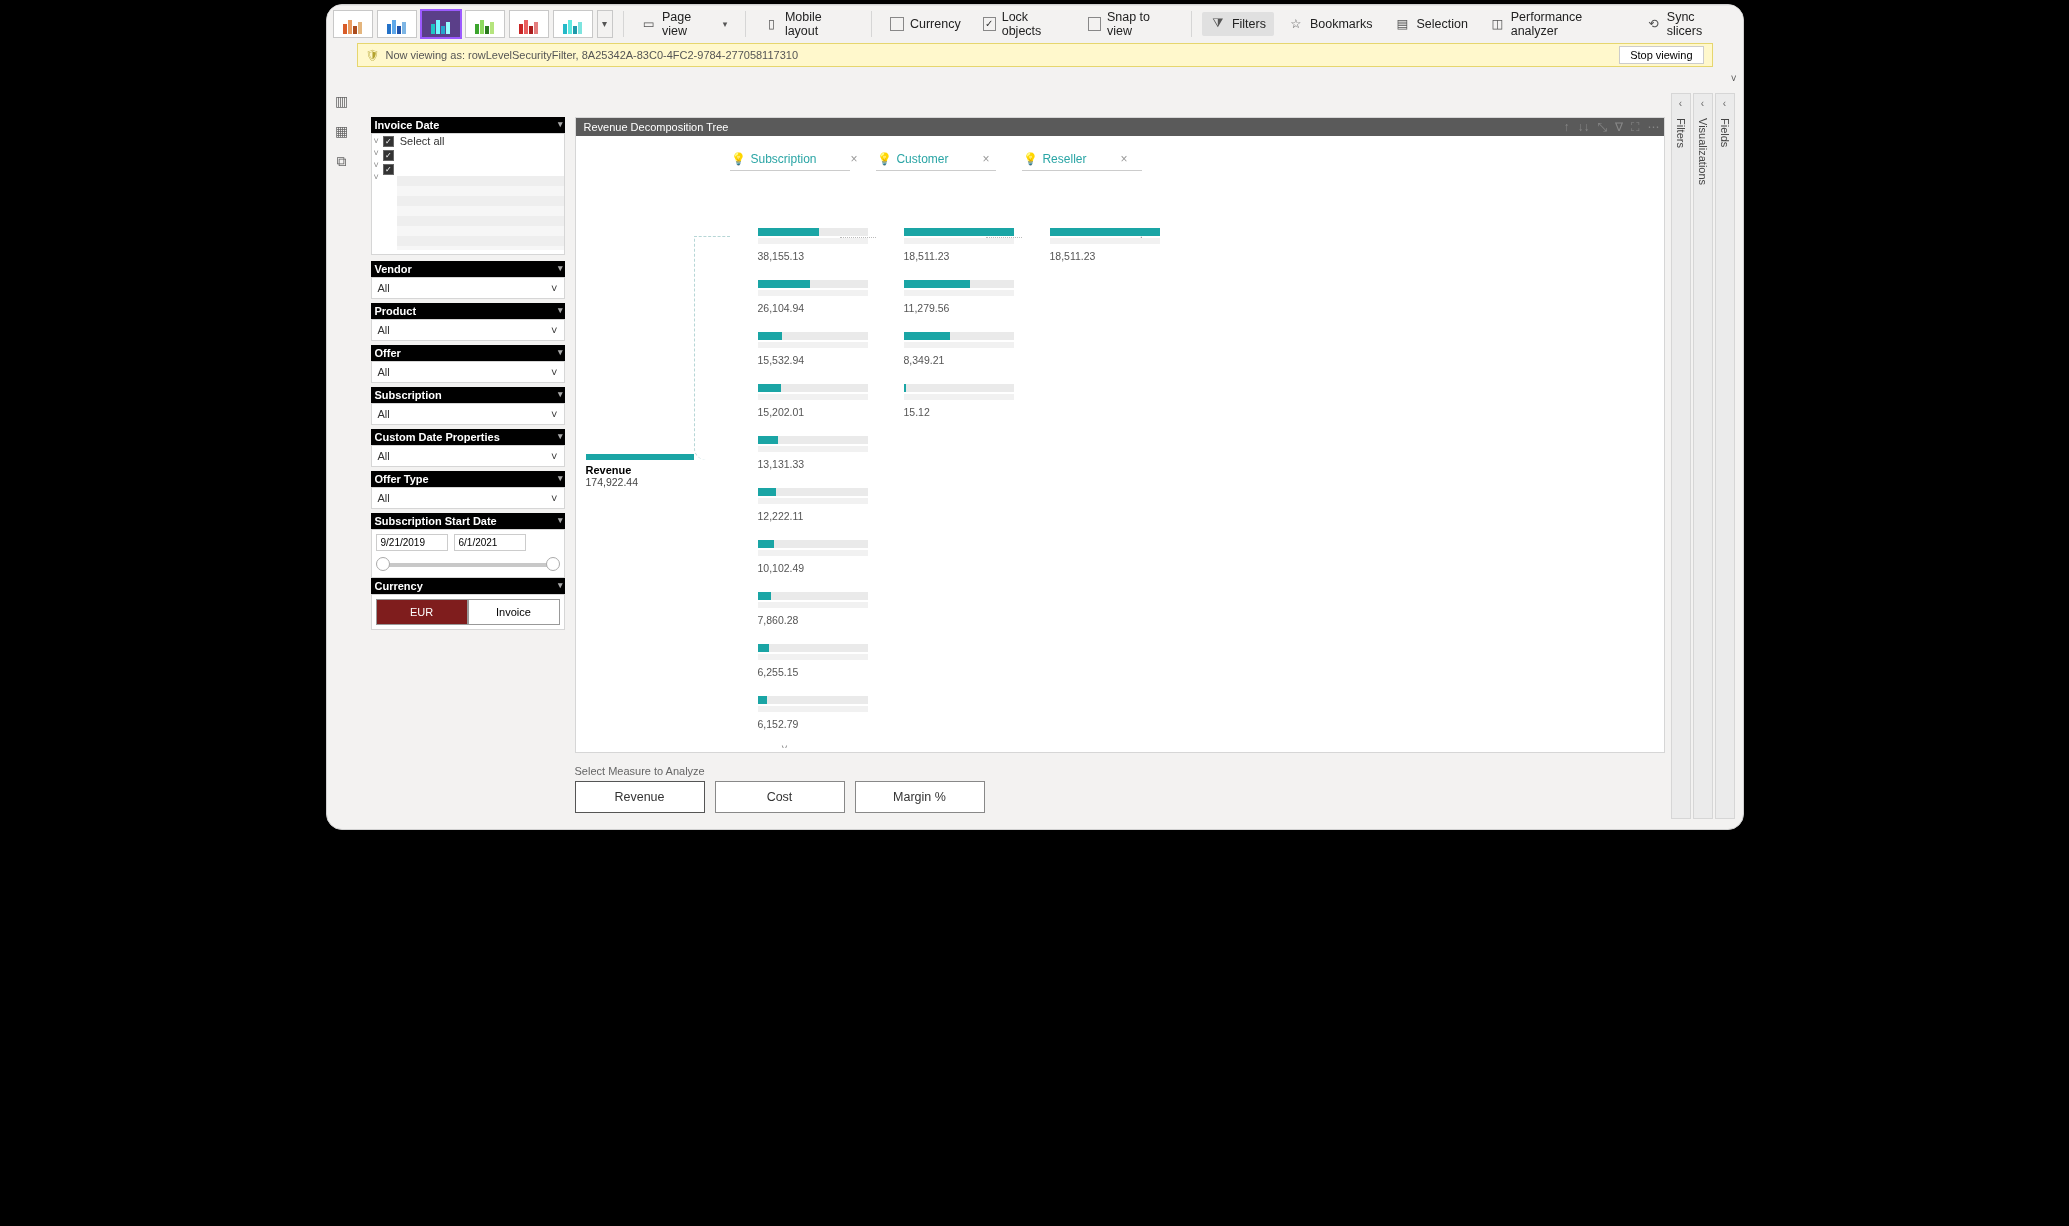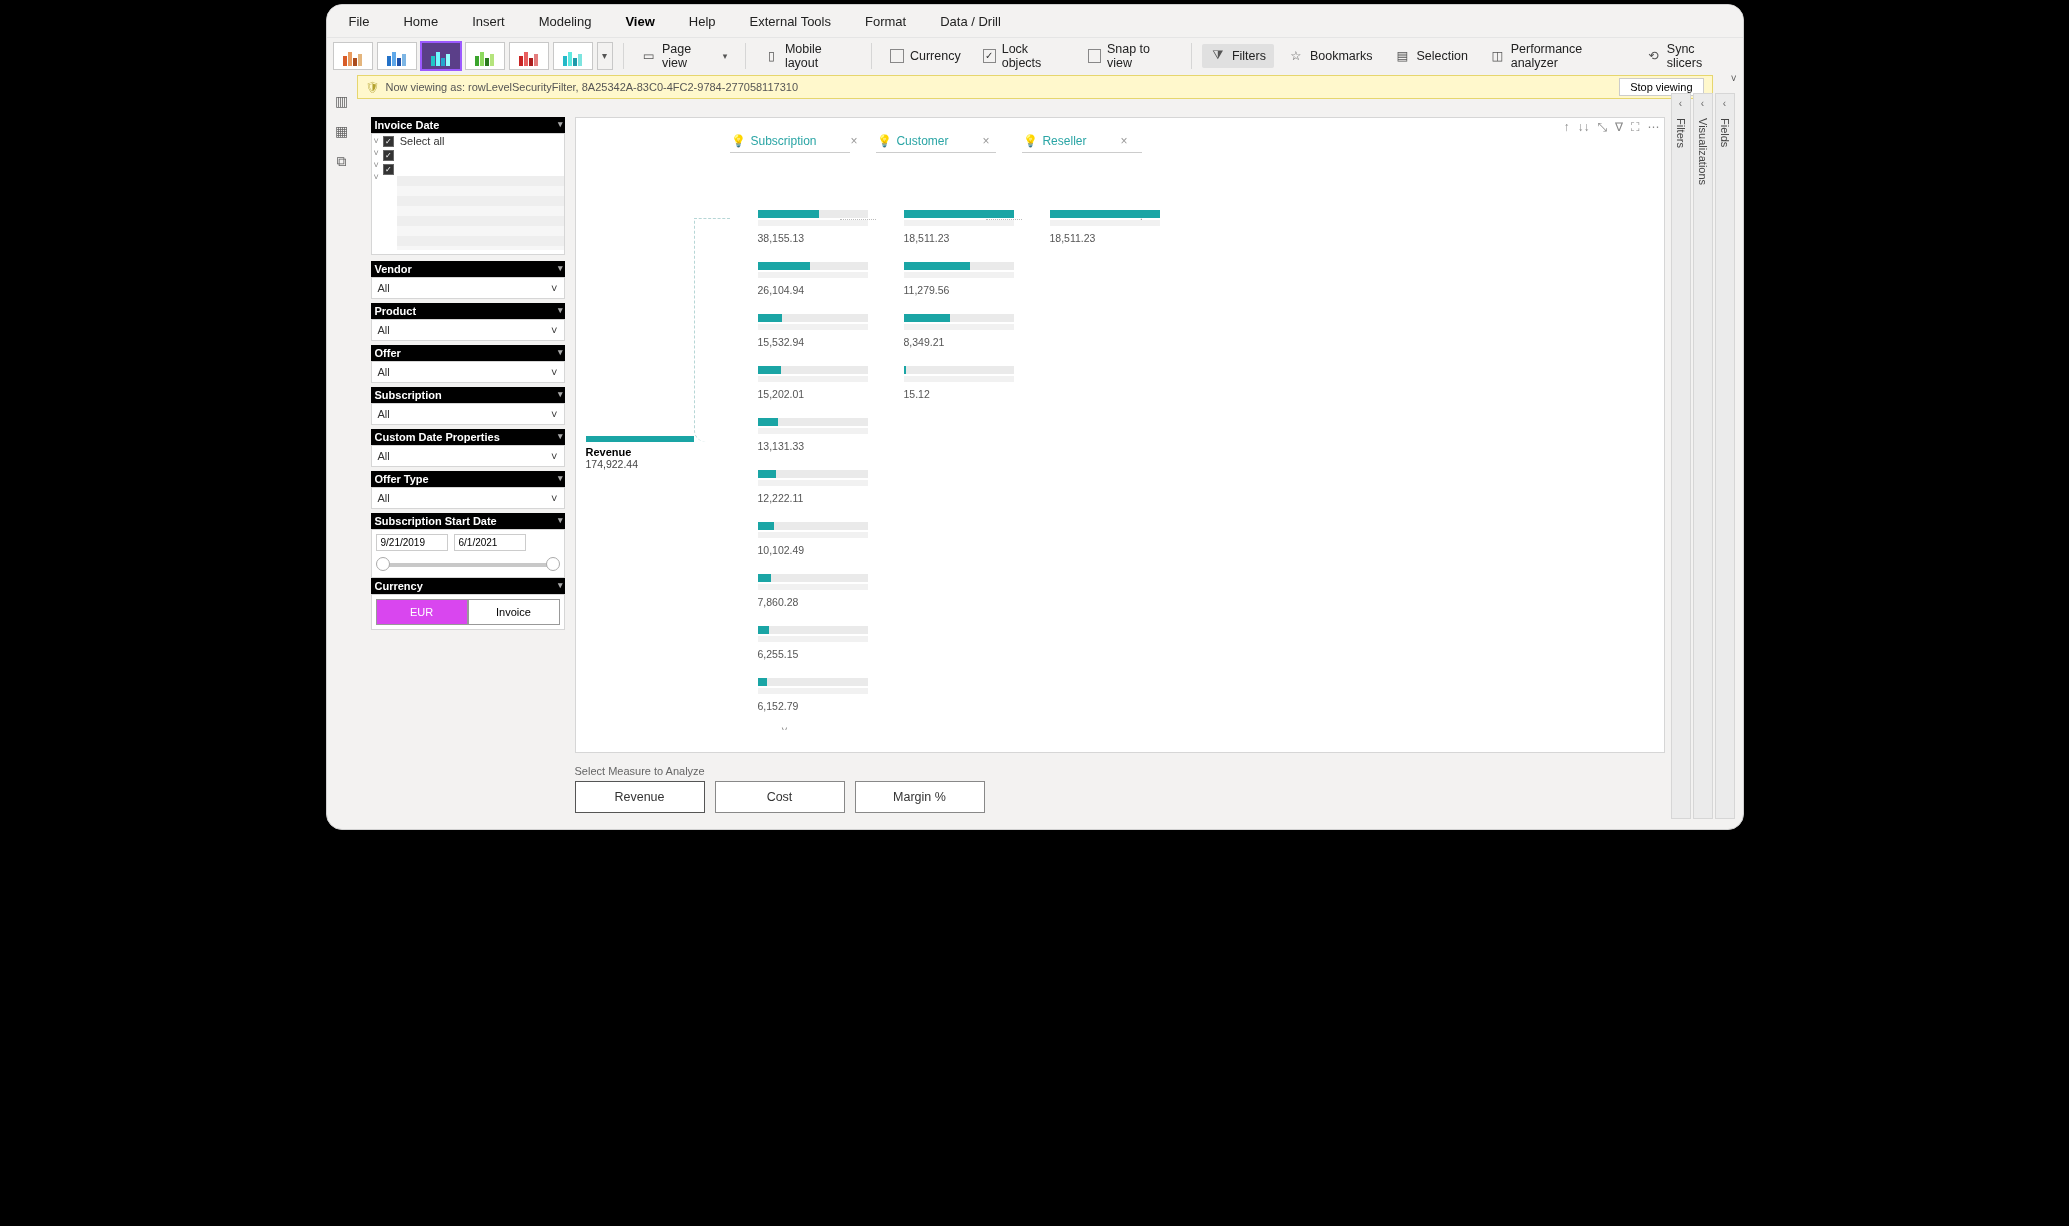--- a/index.html
+++ b/index.html
@@ -62,21 +62,21 @@
 .slicer-body { background:#fff; border:1px solid #d6d6d6; font-size:11px; color:#333; }
 .slicer-dd { padding:4px 6px; display:flex; justify-content:space-between; align-items:center; }
 .slicer-check-row { display:flex; align-items:center; gap:6px; padding:1px 4px; }
 .slicer-check-row .chk2 { width:11px; height:11px; border:1px solid #666; background:#333; color:#fff; font-size:8px; display:flex;align-items:center;justify-content:center; }
 .slicer-dates { display:flex; gap:6px; padding:4px; }
 .slicer-dates input { width:72px; font-size:10px; padding:2px 4px; border:1px solid #ccc; }
 .range { height:4px; background:#c8c8c8; margin:8px 8px 10px; position:relative; border-radius:2px; }
 .range .knob { width:14px; height:14px; border-radius:50%; background:#fff; border:1px solid #aaa; position:absolute; top:-6px; }
 .curr-btns { display:flex; padding:4px; gap:0; }
 .curr-btns button { flex:1; font-size:11px; padding:6px 0; border:1px solid #999; background:#fff; }
-.curr-btns button.sel { background:#d946ef; color:#fff; }
+.curr-btns button.sel { background:#7f1d1d; color:#fff; }
 .greylist { background: repeating-linear-gradient(#eee,#eee 10px,#f6f6f6 10px,#f6f6f6 20px); height:74px; margin-left:18px; }
 .mini-chevs { display:flex; flex-direction:column; gap:2px; font-size:9px; color:#888; padding:2px 0 2px 2px;}
 
 
 .visual { position:absolute; left:218px; right:0; top:0; bottom:60px; background:#fff; border:1px solid #d6d6d6; }
 .visual-title { background:#5a5a5a; color:#fff; font-size:11px; padding:3px 8px; display:flex; align-items:center; }
 .visual-icons { position:absolute; right:4px; top:2px; display:flex; gap:8px; color:#888; font-size:12px; }
 .visual-icons span { cursor:pointer; }
 
 
@@ -114,31 +114,20 @@
 .measure .lbl { font-size:11px; color:#666; margin-bottom:4px; }
 .measure .btns { display:flex; gap:10px; }
 .measure button { width:130px; padding:8px 0; font-size:12.5px; background:#fff; border:1px solid #888; color:#333; }
 .measure button.sel { border:1.5px solid #555; }
 </style>
 </head>
 <body>
 
 <div class="window">
 
-  <div class="menubar">
-    <span class="menu-item">File</span>
-    <span class="menu-item">Home</span>
-    <span class="menu-item">Insert</span>
-    <span class="menu-item">Modeling</span>
-    <span class="menu-item active">View</span>
-    <span class="menu-item">Help</span>
-    <span class="menu-item">External Tools</span>
-    <span class="menu-item">Format</span>
-    <span class="menu-item">Data / Drill</span>
-  </div>
 
   <div class="ribbon">
     <div class="theme-thumbs">
       <div class="theme-thumb orange">
           <span class="b b1"></span>
           <span class="b b2"></span>
           <span class="b b3"></span>
           <span class="b b4"></span>
         </div>
       <div class="theme-thumb blue">
@@ -347,20 +336,23 @@
       <div class="slicer-hdr"><span>Currency</span><span class="corner">▾</span></div>
       <div class="slicer-body">
         <div class="curr-btns">
           <button class="sel">EUR</button>
           <button>Invoice</button>
         </div>
       </div>
     </div>
 
     <div class="visual">
+      <div class="visual-title">
+        <span>Revenue Decomposition Tree</span>
+      </div>
       <div class="visual-icons">
         <span>↑</span>
         <span>↓↓</span>
         <span>⤡</span>
         <span>∇</span>
         <span>⛶</span>
         <span>⋯</span>
       </div>
 
       <div class="tree">

